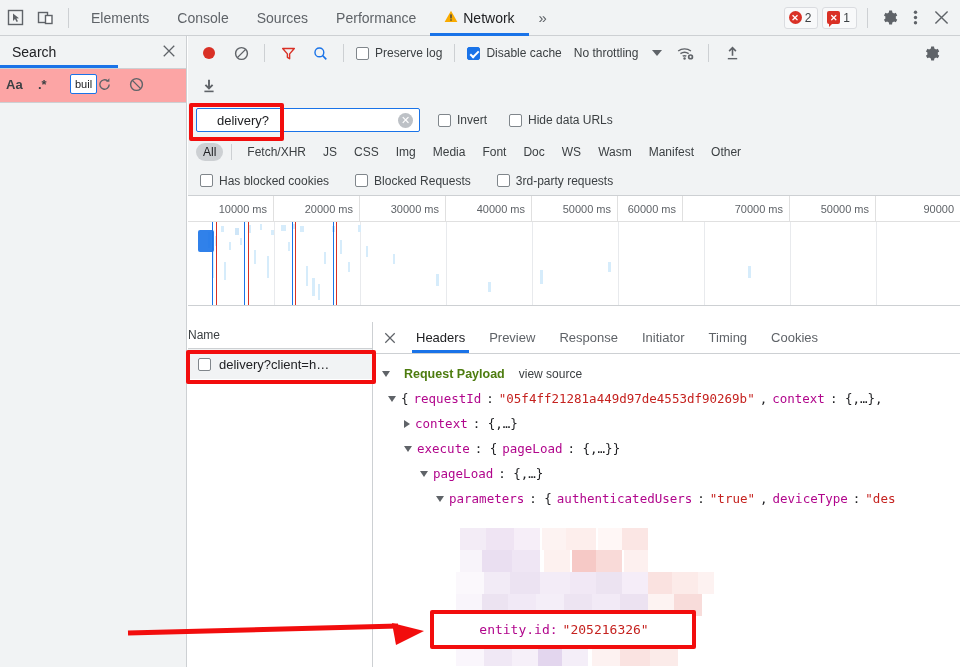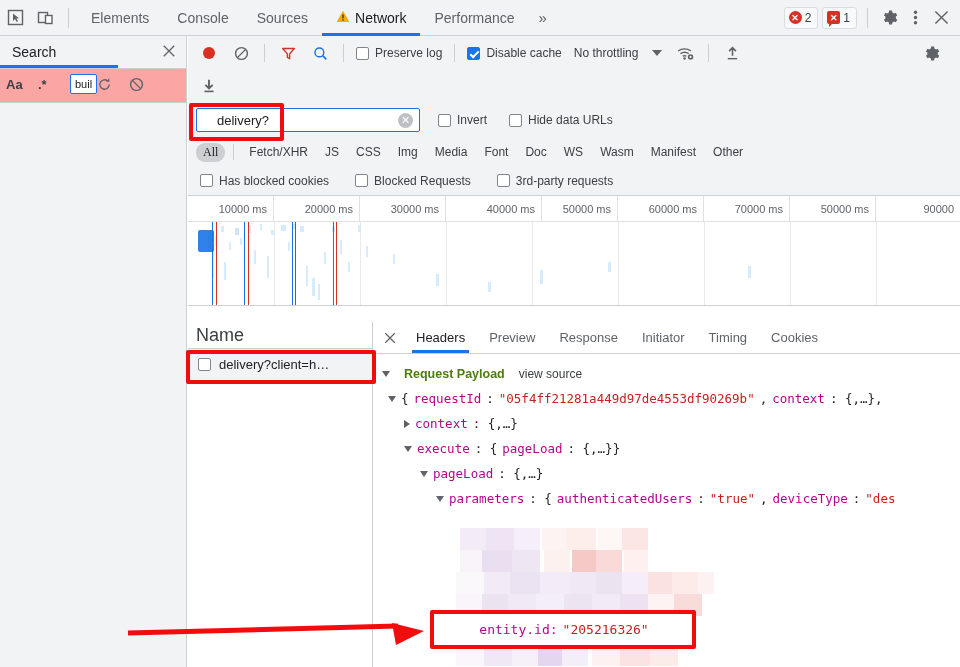--- a/index.html
+++ b/index.html
@@ -116,40 +116,40 @@
   }
   #filter-clear {
     position:absolute; right:6px; top:4px;
     width:15px;height:15px;border-radius:50%;background:#bdc1c6;color:#fff;
     font-size:11px;display:flex;align-items:center;justify-content:center;line-height:1;
   }
 
   
   #type-row { height:28px; background:#f1f3f4; display:flex; align-items:center; padding:0 8px; gap:3px; font-size:12px; }
   .type-chip { padding:2px 7px; border-radius:9px; color:#3c4043; white-space:nowrap; }
-  .type-chip.active { background:#cdd0d3; color:#202124;font-family:Liberation Serif, serif; }
+  .type-chip.active { background:#cdd0d3; color:#202124; }
   #type-sep { width:1px;height:16px;background:#cdd0d3;margin:0 5px; }
 
   #cookie-row { height:30px; background:#f1f3f4; display:flex; align-items:center; padding:0 8px; gap:18px;
                 border-bottom:1px solid #cdd0d3; }
 
   
   #overview { height:110px; background:#fff; position:relative; border-bottom:1px solid #cdd0d3; }
   #ov-ruler { height:26px; position:relative; border-bottom:1px solid #e0e0e0; }
   .ov-tick {
     position:absolute; top:0; height:26px; border-right:1px solid #e0e0e0;
     font-size:11px; color:#5f6368; text-align:right; padding-right:6px; line-height:26px;
   }
   #ov-graph { position:absolute; left:0; right:0; top:26px; bottom:0; overflow:hidden; }
   .vline { position:absolute; top:0; bottom:0; width:1px; }
   .vgrid { position:absolute; top:0; bottom:0; width:1px; background:#e8eaed; }
   .bar { position:absolute; background:#d6ecfb; }
   #ov-sel { position:absolute; left:10px; top:8px; width:16px; height:22px; background:#1a73e8; border-radius:2px; opacity:.9; }
   #list { position:absolute; left:0; top:286px; width:185px; bottom:0; background:#fff; border-right:1px solid #cdd0d3; }
-  #list-head { height:27px; border-bottom:1px solid #cdd0d3; display:flex; align-items:center; padding-left:8px; font-size:18px; color:#3c4043; background:#fff;}
+  #list-head { height:27px; border-bottom:1px solid #cdd0d3; display:flex; align-items:center; font-size:12px; color:#3c4043; background:#fff;}
   .req-row { height:30px; display:flex; align-items:center; gap:8px; padding-left:10px; font-size:13px; color:#202124; background:#f1f3f4; }
   .doc-ico { width:13px;height:13px;border:1px solid #80868b;border-radius:2px;background:#fff;flex:none; }
 
   #detail { position:absolute; left:186px; top:286px; width:586px; bottom:0; background:#fff; }
   #det-tabs { height:32px; display:flex; align-items:stretch; border-bottom:1px solid #cdd0d3; background:#fff; }
   .dtab { display:flex;align-items:center;padding:0 12px;font-size:13px;color:#5f6368;position:relative;white-space:nowrap; }
   .dtab.active { color:#202124; }
   .dtab.active::after{content:"";position:absolute;left:8px;right:8px;bottom:0;height:3px;background:#1a73e8;}
   .dtab-close { display:flex;align-items:center;padding:0 8px 0 10px;color:#5f6368;font-size:13px; }
 
@@ -200,33 +200,33 @@
   <div id="maintabs">
     <div class="mtab">
         <span>Elements</span>
       </div>
     <div class="mtab">
         <span>Console</span>
       </div>
     <div class="mtab">
         <span>Sources</span>
       </div>
+    <div class="mtab">
+        <span>Performance</span>
+      </div>
     <div class="mtab active">
       <span class="warn-tri">
         <svg width="14" height="13" viewBox="0 0 14 13">
             <path d="M7 0.8 L13.4 12 L0.6 12 Z" fill="#f9ab00"></path>
             <rect x="6.3" y="4.4" width="1.4" height="4" fill="#3c4043"></rect>
             <rect x="6.3" y="9.3" width="1.4" height="1.4" fill="#3c4043"></rect>
           </svg>
       </span>
       <span>Network</span>
     </div>
-    <div class="mtab">
-        <span>Performance</span>
-      </div>
   </div>
   <div class="chev">»</div>
 
   <div class="spacer"></div>
 
   <div class="badge-group">
     <div class="badge">
       <span class="dot-err">✕</span>
       <span>2</span>
     </div>
@@ -409,23 +409,23 @@
       <span class="cb"></span>
       <span>3rd-party requests</span>
     </label>
   </div>
 
   <div id="overview">
     <div id="ov-ruler">
       <div class="ov-tick" style="left:0px;width:86px;">10000 ms</div>
       <div class="ov-tick" style="left:86px;width:86px;">20000 ms</div>
       <div class="ov-tick" style="left:172px;width:86px;">30000 ms</div>
-      <div class="ov-tick" style="left:268px;width:86px;">40000 ms</div>
+      <div class="ov-tick" style="left:258px;width:86px;">40000 ms</div>
       <div class="ov-tick" style="left:344px;width:86px;">50000 ms</div>
-      <div class="ov-tick" style="left:430px;width:86px;">60000 ms</div>
+      <div class="ov-tick" style="left:409px;width:86px;">60000 ms</div>
       <div class="ov-tick" style="left:516px;width:86px;">70000 ms</div>
       <div class="ov-tick" style="left:602px;width:86px;">50000 ms</div>
       <div class="ov-tick" style="left:688px;width:84px;border-right:0;">90000</div>
     </div>
     <div id="ov-graph">
       <div class="vgrid" style="left:86px;"></div>
       <div class="vgrid" style="left:172px;"></div>
       <div class="vgrid" style="left:258px;"></div>
       <div class="vgrid" style="left:344px;"></div>
       <div class="vgrid" style="left:430px;"></div>

